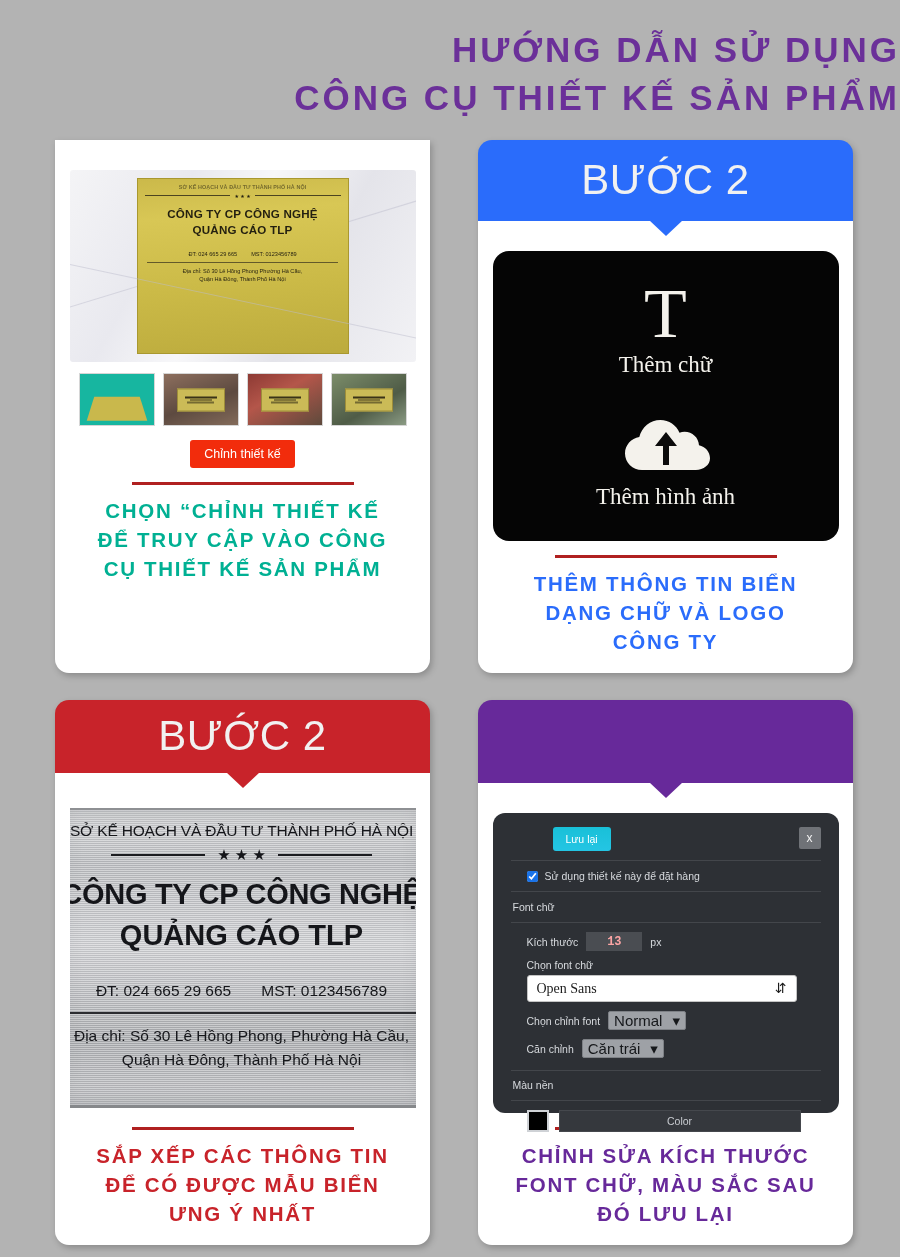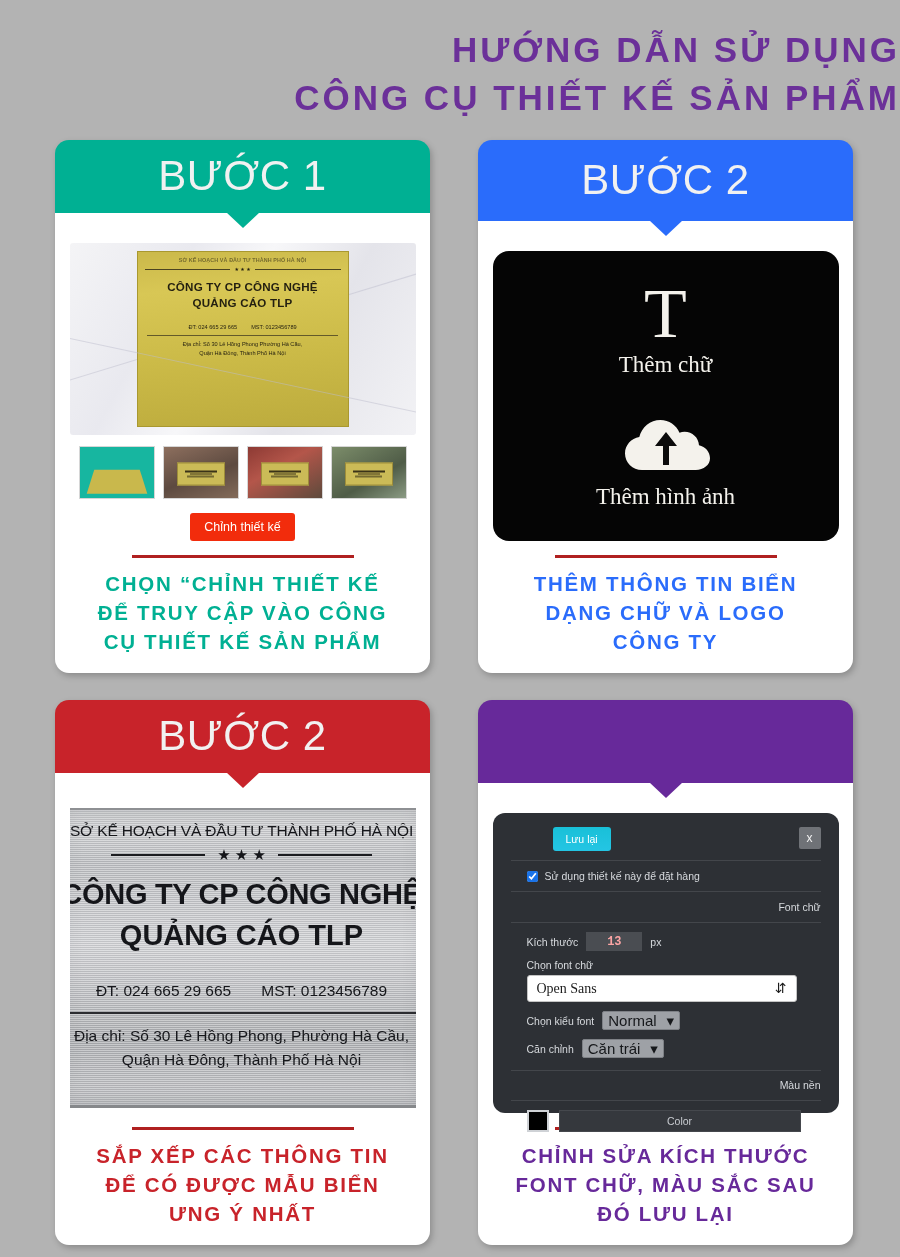--- a/index.html
+++ b/index.html
@@ -301,21 +301,21 @@
     border: none;
     border-radius: 2px;
     width: 22px; height: 22px;
     font-size: 12px;
     font-family: "Liberation Sans", sans-serif;
     cursor: pointer;
   }
   .dd-sep { height: 1px; background: #43464b; margin: 9px 0; }
   .dd-checkrow { display: flex; align-items: center; gap: 7px; padding-left: 16px; }
   .dd-checkrow input { width: 11px; height: 11px; accent-color: #1a73e8; margin:0; }
-  .dd-field-label { padding-left: 2px; text-align: right; }
+  .dd-field-label { padding-left: 2px; }
 
   .dd-row { display: flex; align-items: center; gap: 8px; padding-left: 16px; margin-top: 9px; }
   .size-box {
     background: #4a4d52;
     color: #fca5a5;
     border: none;
     width: 56px; height: 19px;
     text-align: center;
     font-size: 12px;
     font-weight: bold;
@@ -365,24 +365,20 @@
 <body style="background: rgb(179, 179, 179);">
 
 <div class="page-title" style="color: rgb(107, 48, 153);">
   <span class="t-line">HƯỚNG DẪN SỬ DỤNG</span>
   <span class="t-line">CÔNG CỤ THIẾT KẾ SẢN PHẨM</span>
 </div>
 
 <div class="cards">
 
   <div class="card">
-    <div class="card-header" id="hdr1" style="background: rgb(0, 176, 147);">
-      <span class="step-label">BƯỚC 1</span>
-      <span class="card-arrow" id="arw1" style="color: rgb(0, 176, 147);"></span>
-    </div>
     <div class="card-body">
 
       <div class="photo-gold">
         <div class="plaque-gold">
           <div class="pg-dept">SỞ KẾ HOẠCH VÀ ĐẦU TƯ THÀNH PHỐ HÀ NỘI</div>
           <div class="pg-stars">
             <span class="bar"></span>
               <i>★ ★ ★</i>
               <span class="bar"></span>
           </div>
@@ -527,21 +523,21 @@
           <span>px</span>
         </div>
 
         <div class="dd-sub">Chọn font chữ</div>
         <div class="font-select">
           <span>Open Sans</span>
           <span>⇵</span>
         </div>
 
         <div class="dd-row">
-          <span>Chọn kiểu font</span>
+          <span>Chọn chỉnh font</span>
           <span class="mini-select">
             <span>Normal</span>
             <span>▾</span>
           </span>
         </div>
 
         <div class="dd-row">
           <span>Căn chỉnh</span>
           <span class="mini-select">
             <span>Căn trái</span>

